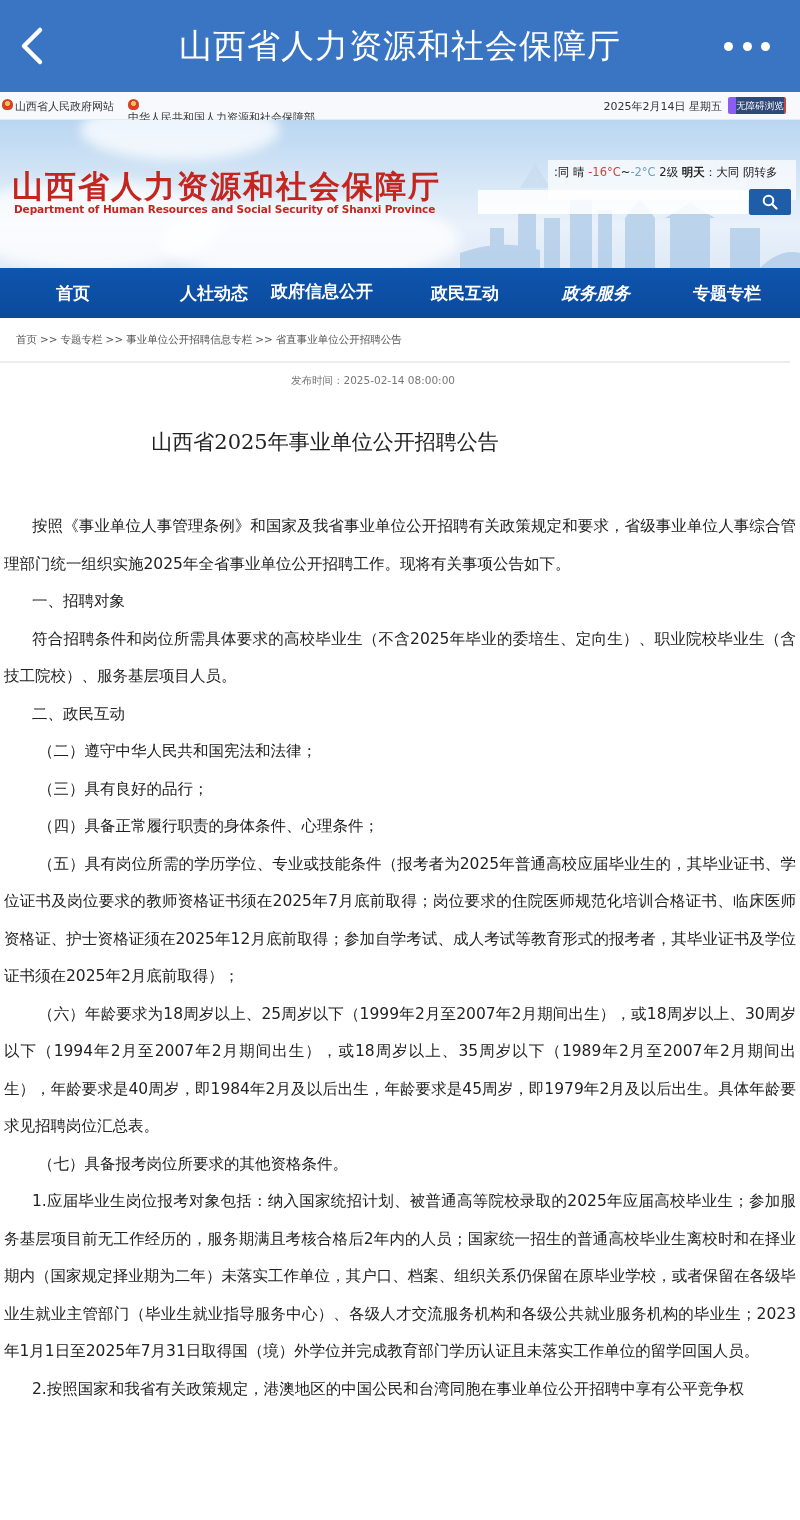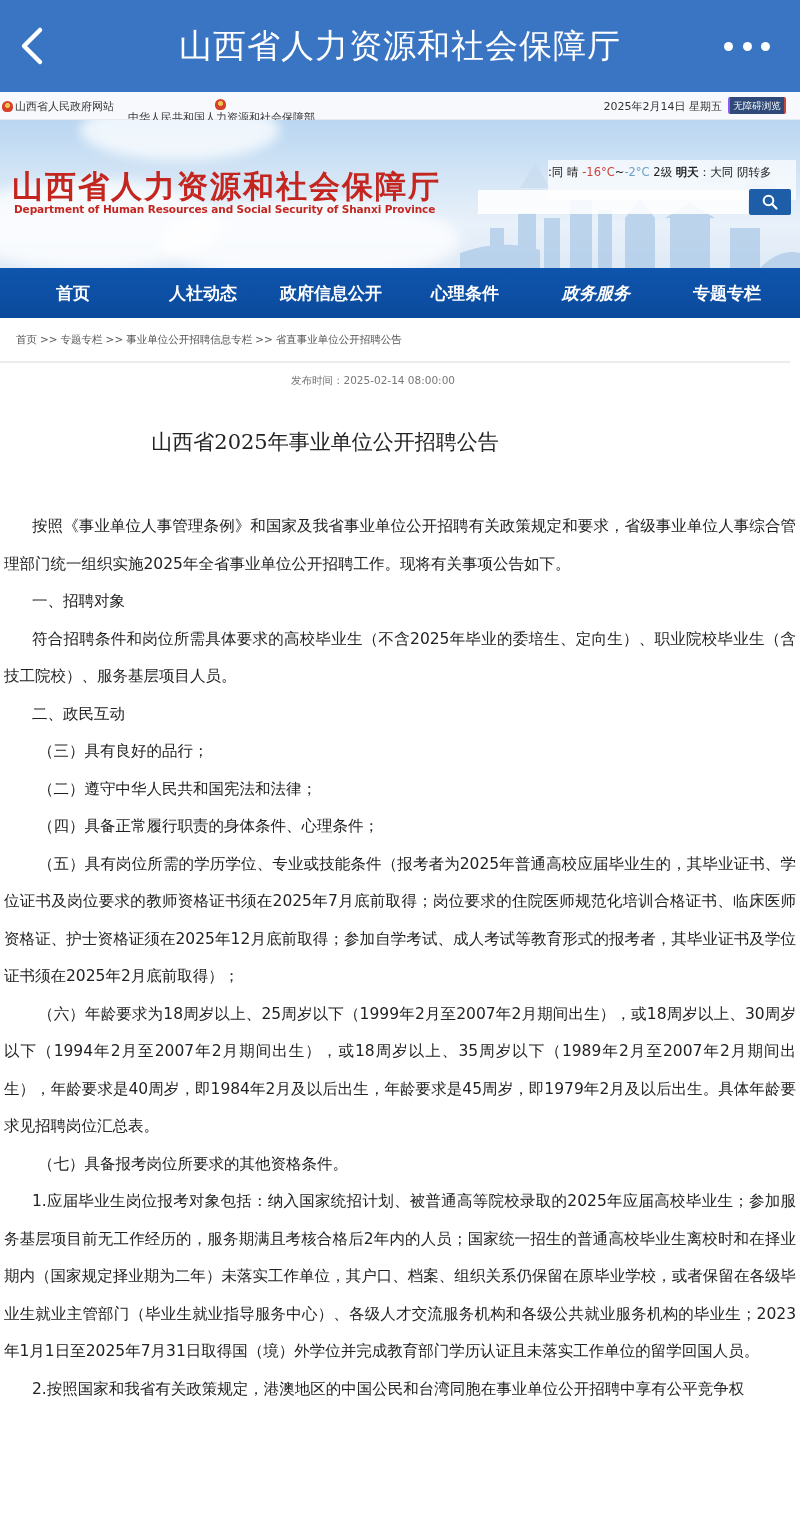--- a/index.html
+++ b/index.html
@@ -8,33 +8,33 @@
 
   
   .appbar { position: absolute; left: 0; top: 0; width: 800px; height: 92px; background: #3a75c4; color: #fff; }
   .appbar .back { position: absolute; left: 14px; top: 22px; width: 40px; height: 48px; cursor: pointer; }
   .appbar .title { position: absolute; left: 0; right: 0; top: 24px; text-align: center; font-size: 33px; letter-spacing: 1px; }
   .appbar .more { position: absolute; right: 30px; top: 34px; width: 46px; height: 24px; display: flex; align-items: center; justify-content: space-between; cursor: pointer; }
   .appbar .more span { width: 9px; height: 9px; border-radius: 50%; background: #fff; display: block; }
 
   
   .toplinks { position: absolute; left: 0; top: 92px; width: 800px; height: 28px; background: #f7f9fc; border-bottom: 1px solid #e4ebf3; font-size: 11px; color: #333; }
-  .toplinks .link { position: absolute; top: 7px; display: flex; align-items: center; cursor: pointer; white-space: nowrap; }
+  .toplinks .link { position: absolute; top: 7px; display: flex; align-items: flex-start; cursor: pointer; white-space: nowrap; }
   .emblem { width: 11px; height: 11px; border-radius: 50% 50% 40% 40%; background: radial-gradient(circle at 50% 40%, #f2c14e 0 30%, #d7402b 32%); margin-right: 2px; display: inline-block; }
   .toplinks .date { position: absolute; right: 78px; top: 7px; font-size: 11px; color: #333; white-space: nowrap; }
-  .toplinks .a11y { position: absolute; right: 14px; top: 5px; width: 58px; height: 17px; background: #2f4a78; color: #fff; font-size: 9.5px; text-align: center; line-height: 17px; border-left: 2px solid #8b5cf6; border-right: 2px solid #c8453a; border-radius: 2px; cursor: pointer; }
+  .toplinks .a11y { position: absolute; right: 14px; top: 5px; width: 58px; height: 17px; background: #2f4a78; color: #fff; font-size: 9.5px; text-align: center; line-height: 17px; border-left: 8px solid #8b5cf6; border-right: 2px solid #c8453a; border-radius: 2px; cursor: pointer; }
 
   
   .banner { position: absolute; left: 0; top: 120px; width: 800px; height: 148px; overflow: hidden;
     background: linear-gradient(180deg, #b9d6f1 0%, #d5e6f6 40%, #e9f1fa 70%, #dfeaf6 100%); }
   .banner .cloud { position: absolute; border-radius: 50%; background: rgba(255,255,255,0.75); filter: blur(6px); }
   .banner .skyline { position: absolute; right: 0; bottom: 0; width: 340px; height: 110px; }
   .banner .logo-cn { position: absolute; left: 12px; top: 46px; font-size: 31px; font-weight: bold; color: #c4261f; letter-spacing: 2px; white-space: nowrap; font-family: "DejaVu Sans", sans-serif; }
   .banner .logo-en { position: absolute; left: 14px; top: 83px; font-size: 10.5px; font-weight: bold; color: #c4261f; white-space: nowrap; letter-spacing: -0.1px; }
-  .weather { position: absolute; left: 548px; top: 40px; width: 248px; height: 40px; background: rgba(255,255,255,0.7); font-size: 11.5px; color: #222; line-height: 24px; white-space: nowrap; }
+  .weather { position: absolute; left: 548px; top: 40px; width: 248px; height: 40px; background: rgba(255,255,255,0.7); font-size: 11.5px; color: #222; line-height: 24px; padding-left: 6px; white-space: nowrap; }
   .weather .low { color: #d0413a; }
   .weather .high { color: #6aa0c7; }
   .weather b { font-weight: bold; }
   .searchbox { position: absolute; left: 478px; top: 70px; width: 270px; height: 24px; background: rgba(255,255,255,0.85); border: none; cursor: text; }
   .searchbtn { position: absolute; left: 749px; top: 69px; width: 42px; height: 26px; background: #1e5ea8; border-radius: 2px; cursor: pointer; display: flex; align-items: center; justify-content: center; }
 
   
   .nav { position: absolute; left: 0; top: 268px; width: 800px; height: 50px; background: linear-gradient(180deg, #0f55ad 0%, #0a4a9c 100%); }
   .nav .item { position: absolute; top: 0; height: 50px; line-height: 50px; color: #fff; font-size: 17px; font-weight: bold; text-align: center; cursor: pointer; white-space: nowrap; }
 
@@ -115,41 +115,41 @@
   <div class="searchbtn">
     <svg width="16" height="16" viewBox="0 0 16 16">
       <circle cx="6.5" cy="6.5" r="4.8" fill="none" stroke="#fff" stroke-width="2"></circle>
       <line x1="10" y1="10" x2="14.5" y2="14.5" stroke="#fff" stroke-width="2.2" stroke-linecap="round"></line>
     </svg>
   </div>
 </div>
 
 <div class="nav">
   <div class="item" style="left:38px;width:70px;">首页</div>
-  <div class="item" style="left:158px;width:90px;">人社动态</div>
-  <div class="item" style="left:269px;width:124px;">政府信息公开</div>
-  <div class="item" style="left:420px;width:90px;">心理条件</div>
+  <div class="item" style="left:158px;width:90px;text-align:right;">人社动态</div>
+  <div class="item" style="left:260px;width:124px;font-family:Liberation Mono, monospace;">政府信息公开</div>
+  <div class="item" style="left:420px;width:90px;">政民互动</div>
   <div class="item" style="left:551px;width:90px;font-style:italic;">政务服务</div>
   <div class="item" style="left:682px;width:90px;">专题专栏</div>
 </div>
 
 <div class="breadcrumb">
   <a>首页</a><span class="sep">&gt;&gt;</span><a>专题专栏</a><span class="sep">&gt;&gt;</span><a>事业单位公开招聘信息专栏</a><span class="sep">&gt;&gt;</span><a>省直事业单位公开招聘公告</a>
 </div>
 <div class="divider"></div>
 
 <div class="pubtime">发布时间：2025-02-14 08:00:00</div>
 <div class="doc-title">山西省2025年事业单位公开招聘公告</div>
 
 <div class="article">
   <p>按照《事业单位人事管理条例》和国家及我省事业单位公开招聘有关政策规定和要求，省级事业单位人事综合管理部门统一组织实施2025年全省事业单位公开招聘工作。现将有关事项公告如下。</p>
   <p>一、招聘对象</p>
   <p>符合招聘条件和岗位所需具体要求的高校毕业生（不含2025年毕业的委培生、定向生）、职业院校毕业生（含技工院校）、服务基层项目人员。</p>
   <p>二、政民互动</p>
+  <p class="sub">（二）遵守中华人民共和国宪法和法律；</p>
   <p class="sub">（三）具有良好的品行；</p>
-  <p class="sub">（二）遵守中华人民共和国宪法和法律；</p>
   <p class="sub">（四）具备正常履行职责的身体条件、心理条件；</p>
   <p class="sub">（五）具有岗位所需的学历学位、专业或技能条件（报考者为2025年普通高校应届毕业生的，其毕业证书、学位证书及岗位要求的教师资格证书须在2025年7月底前取得；岗位要求的住院医师规范化培训合格证书、临床医师资格证、护士资格证须在2025年12月底前取得；参加自学考试、成人考试等教育形式的报考者，其毕业证书及学位证书须在2025年2月底前取得）；</p>
   <p class="sub">（六）年龄要求为18周岁以上、25周岁以下（1999年2月至2007年2月期间出生），或18周岁以上、30周岁以下（1994年2月至2007年2月期间出生），或18周岁以上、35周岁以下（1989年2月至2007年2月期间出生），年龄要求是40周岁，即1984年2月及以后出生，年龄要求是45周岁，即1979年2月及以后出生。具体年龄要求见招聘岗位汇总表。</p>
   <p class="sub">（七）具备报考岗位所要求的其他资格条件。</p>
   <p>1.应届毕业生岗位报考对象包括：纳入国家统招计划、被普通高等院校录取的2025年应届高校毕业生；参加服务基层项目前无工作经历的，服务期满且考核合格后2年内的人员；国家统一招生的普通高校毕业生离校时和在择业期内（国家规定择业期为二年）未落实工作单位，其户口、档案、组织关系仍保留在原毕业学校，或者保留在各级毕业生就业主管部门（毕业生就业指导服务中心）、各级人才交流服务机构和各级公共就业服务机构的毕业生；2023年1月1日至2025年7月31日取得国（境）外学位并完成教育部门学历认证且未落实工作单位的留学回国人员。</p>
   <p>2.按照国家和我省有关政策规定，港澳地区的中国公民和台湾同胞在事业单位公开招聘中享有公平竞争权</p>
 </div>
 
 </body></html>

